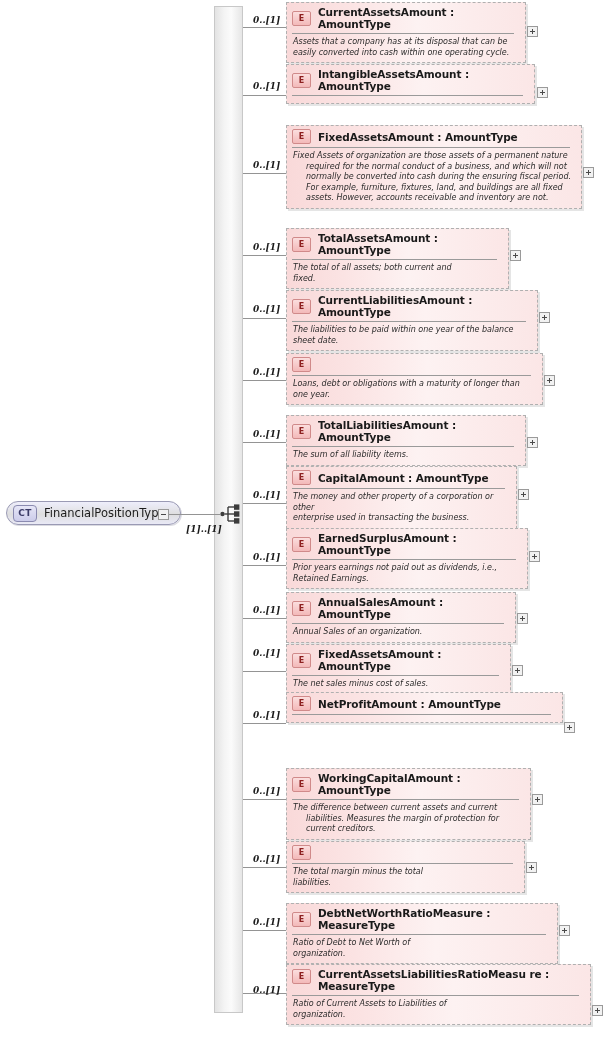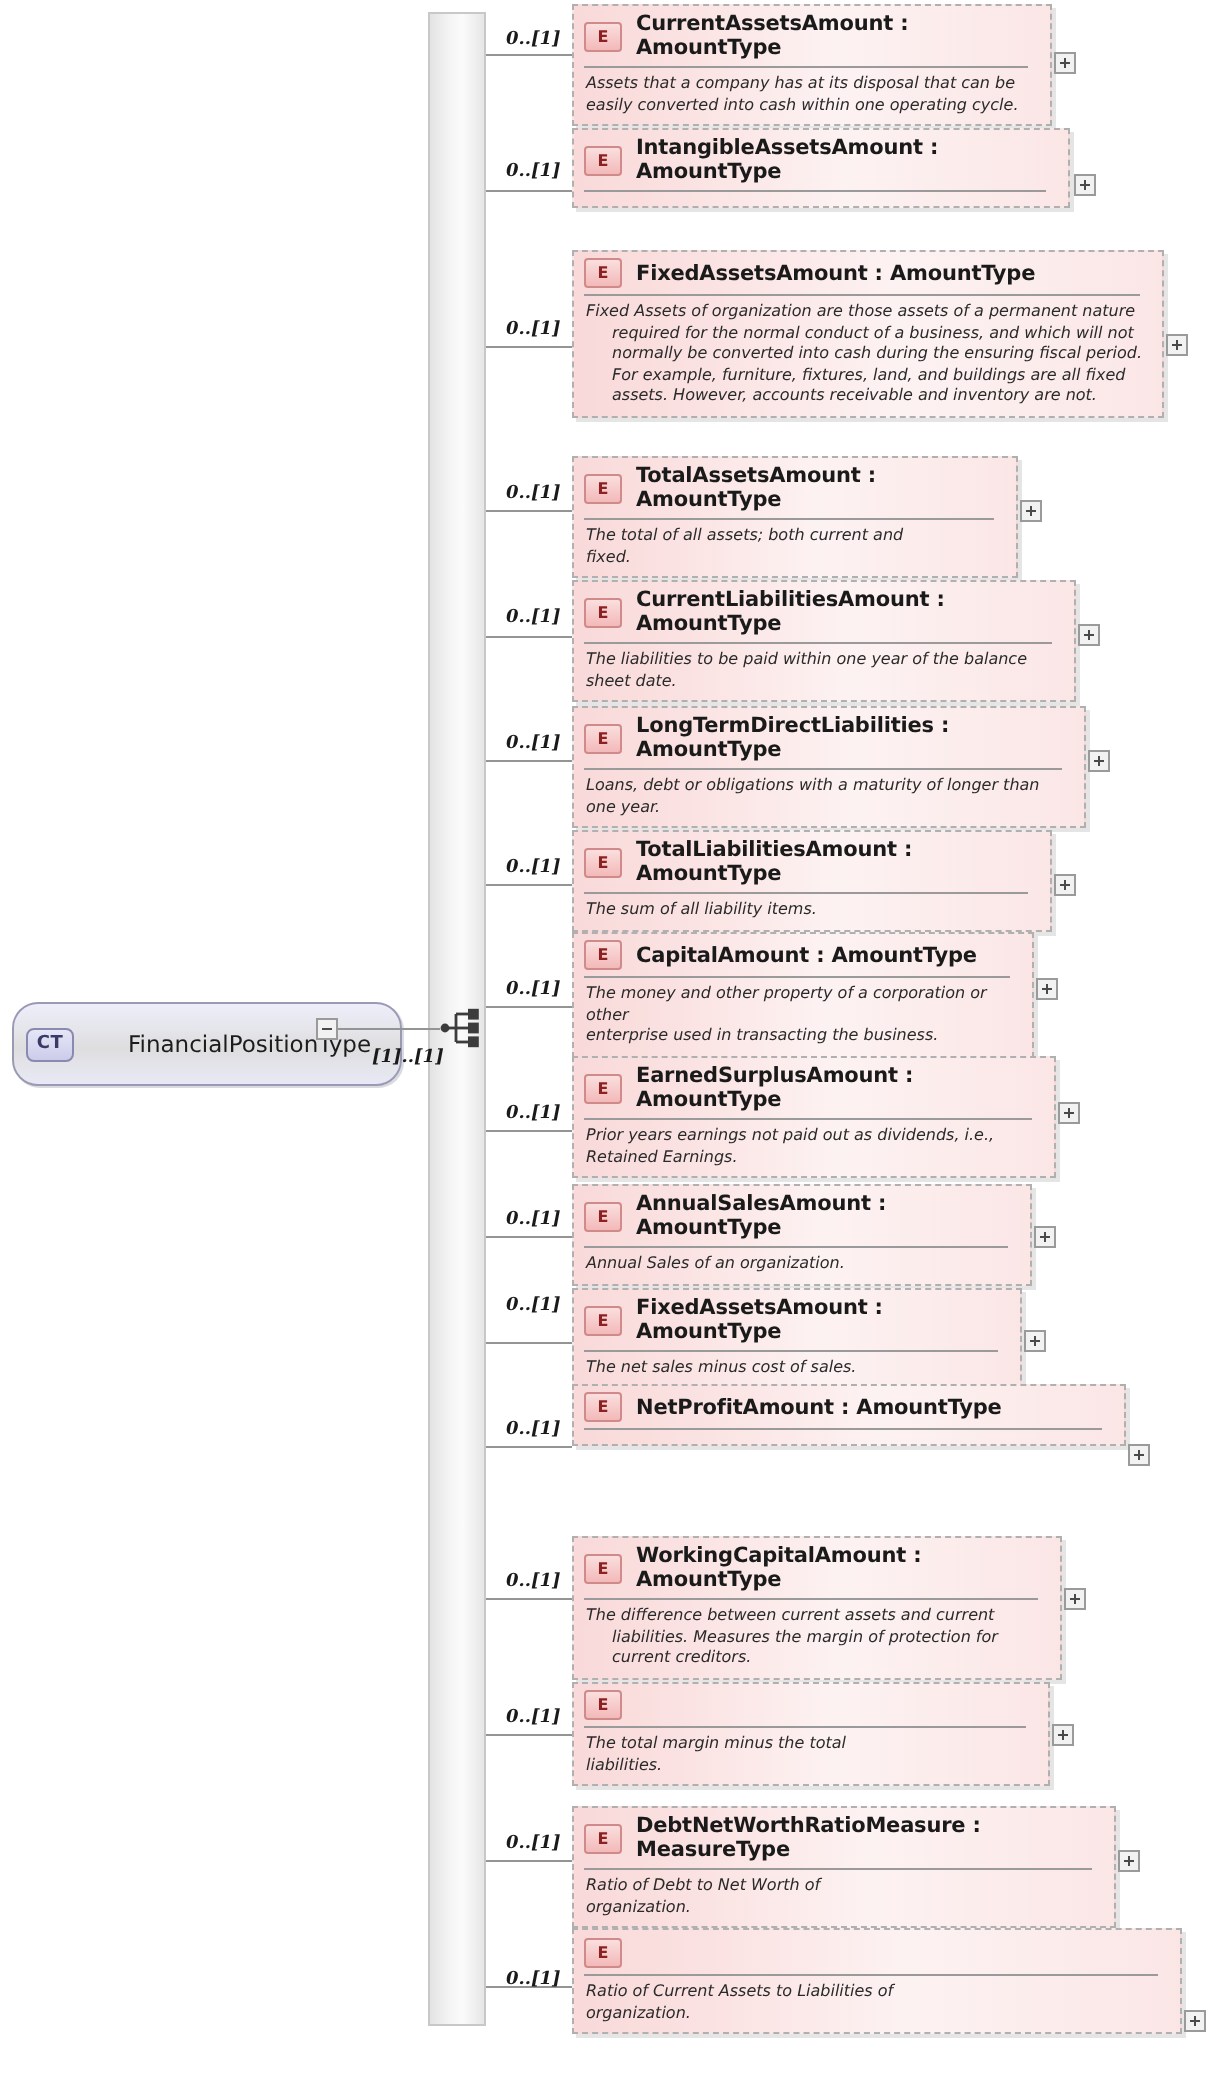--- a/index.html
+++ b/index.html
@@ -20,30 +20,29 @@
     left: 0; top: 0;
     width: 611px;
     height: 1038px;
   }
 
   
   .ct-node {
     position: absolute;
     left: 6px;
     top: 501px;
-    height: 42px;
+    height: 24px;
     display: flex;
     align-items: center;
     box-sizing: border-box;
     padding: 0 14px 0 6px;
     background: linear-gradient(to bottom, #eeeefb 0%, #dededf 55%, #e9e9f6 100%);
     border: 1px solid #9a9ab4;
     border-radius: 13px;
     box-shadow: 1px 1px 0 rgba(150,150,170,0.35);
-    gap: 20px;
   }
   .ct-badge {
     width: 22px;
     height: 15px;
     border: 1px solid #8a8ab0;
     border-radius: 4px;
     background: linear-gradient(to bottom,#e6e6f7,#ccccea);
     color: #3a3a66;
     font-size: 9px;
     font-weight: bold;
@@ -271,21 +270,20 @@
     <div class="el-desc">The liabilities to be paid within one year of the balance
 sheet date.</div>
   </div>
   <div class="toggle-box plus" style="left:539px; top:312px;"></div>
 
   <div class="conn h" style="left:243px; top:380px; width:43px;"></div>
   <div class="card" style="left:253px; top:367px;">0..[1]</div>
   <div class="el-box" style="left:286px; top:353px; width:257px;">
     <div class="el-head">
       <span class="el-badge">E</span>
-      <span class="el-title"><span>LongTermDirectLiabilities</span> : <span>AmountType</span></span>
     </div>
     <div class="el-rule"></div>
     <div class="el-desc">Loans, debt or obligations with a maturity of longer than
 one year.</div>
   </div>
   <div class="toggle-box plus" style="left:544px; top:375px;"></div>
 
   <div class="conn h" style="left:243px; top:442px; width:43px;"></div>
   <div class="card" style="left:253px; top:429px;">0..[1]</div>
   <div class="el-box" style="left:286px; top:415px; width:240px;">
@@ -394,20 +392,21 @@
     <div class="el-desc">Ratio of Debt to Net Worth of
 organization.</div>
   </div>
   <div class="toggle-box plus" style="left:559px; top:925px;"></div>
 
   <div class="conn h" style="left:243px; top:993px; width:43px;"></div>
   <div class="card" style="left:253px; top:985px;">0..[1]</div>
   <div class="el-box" style="left:286px; top:964px; width:305px;">
     <div class="el-head">
       <span class="el-badge" style="align-self:flex-start; margin-top:1px;">E</span>
+      <span class="el-title"><span>CurrentAssetsLiabilitiesRatioMeasu re</span> : <span>MeasureType</span></span>
     </div>
     <div class="el-rule"></div>
     <div class="el-desc">Ratio of Current Assets to Liabilities of
 organization.</div>
   </div>
   <div class="toggle-box plus" style="left:592px; top:1005px;"></div>
 
 </div>
 
 </body></html>

